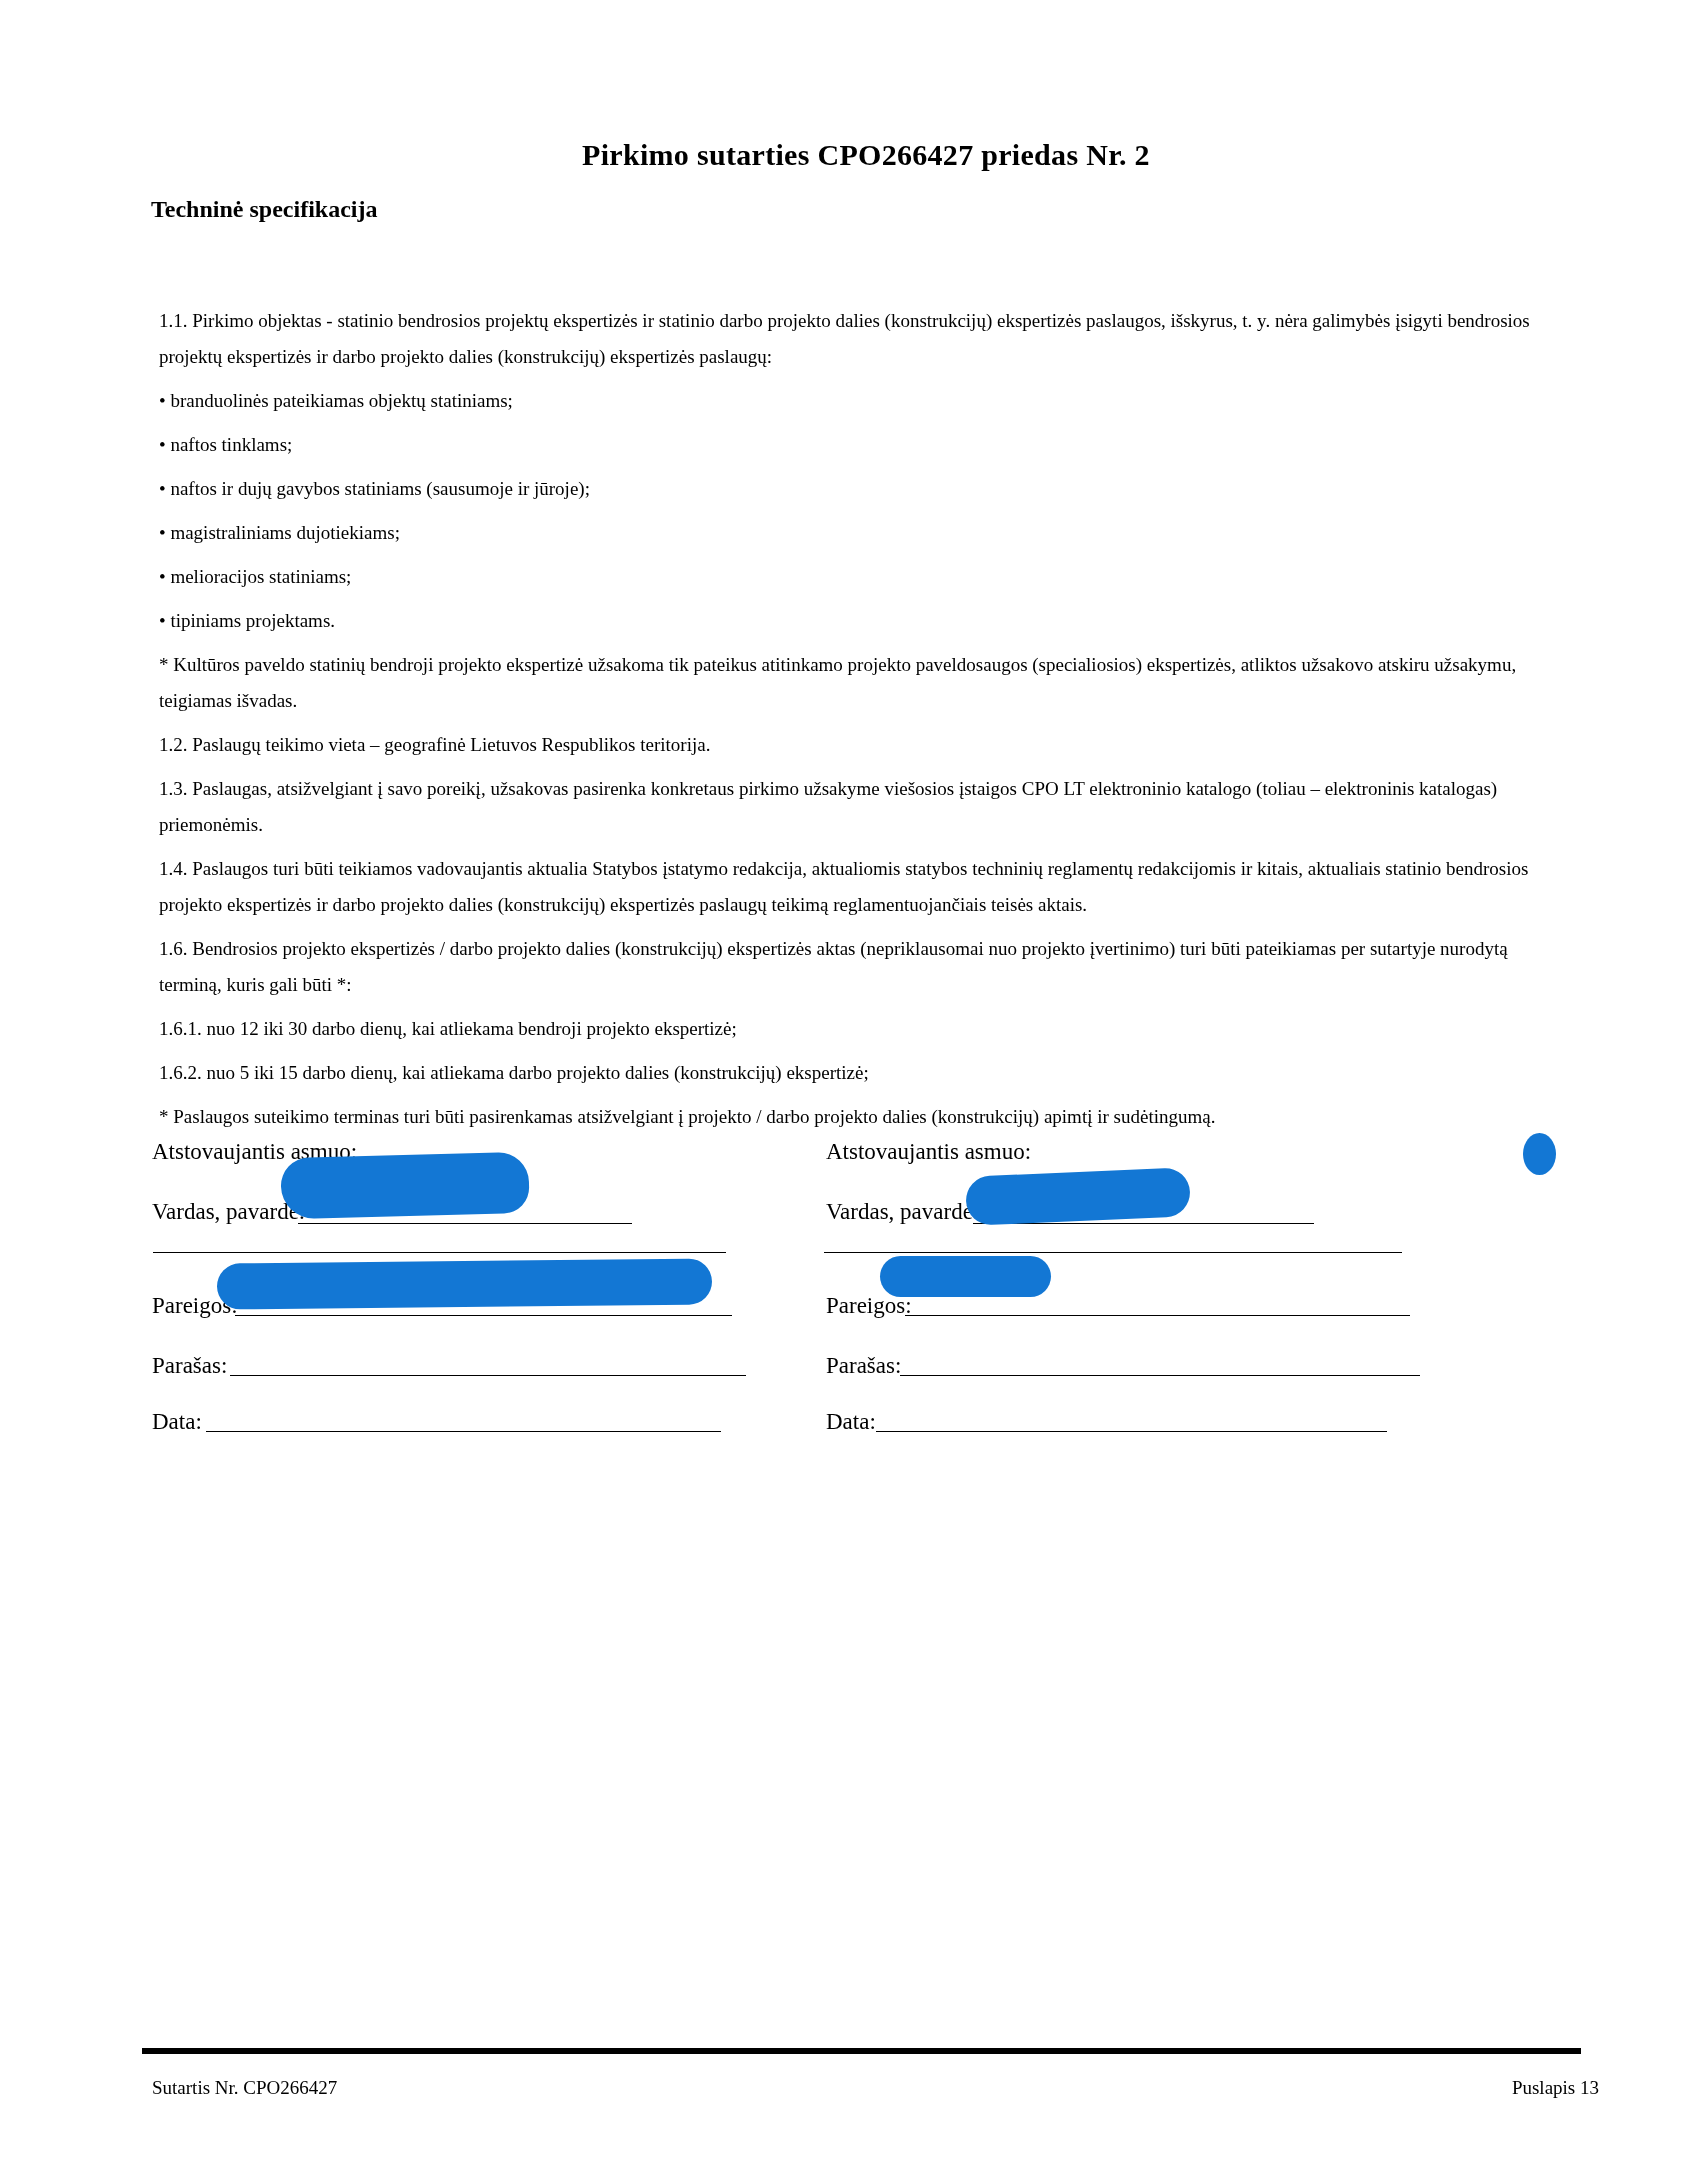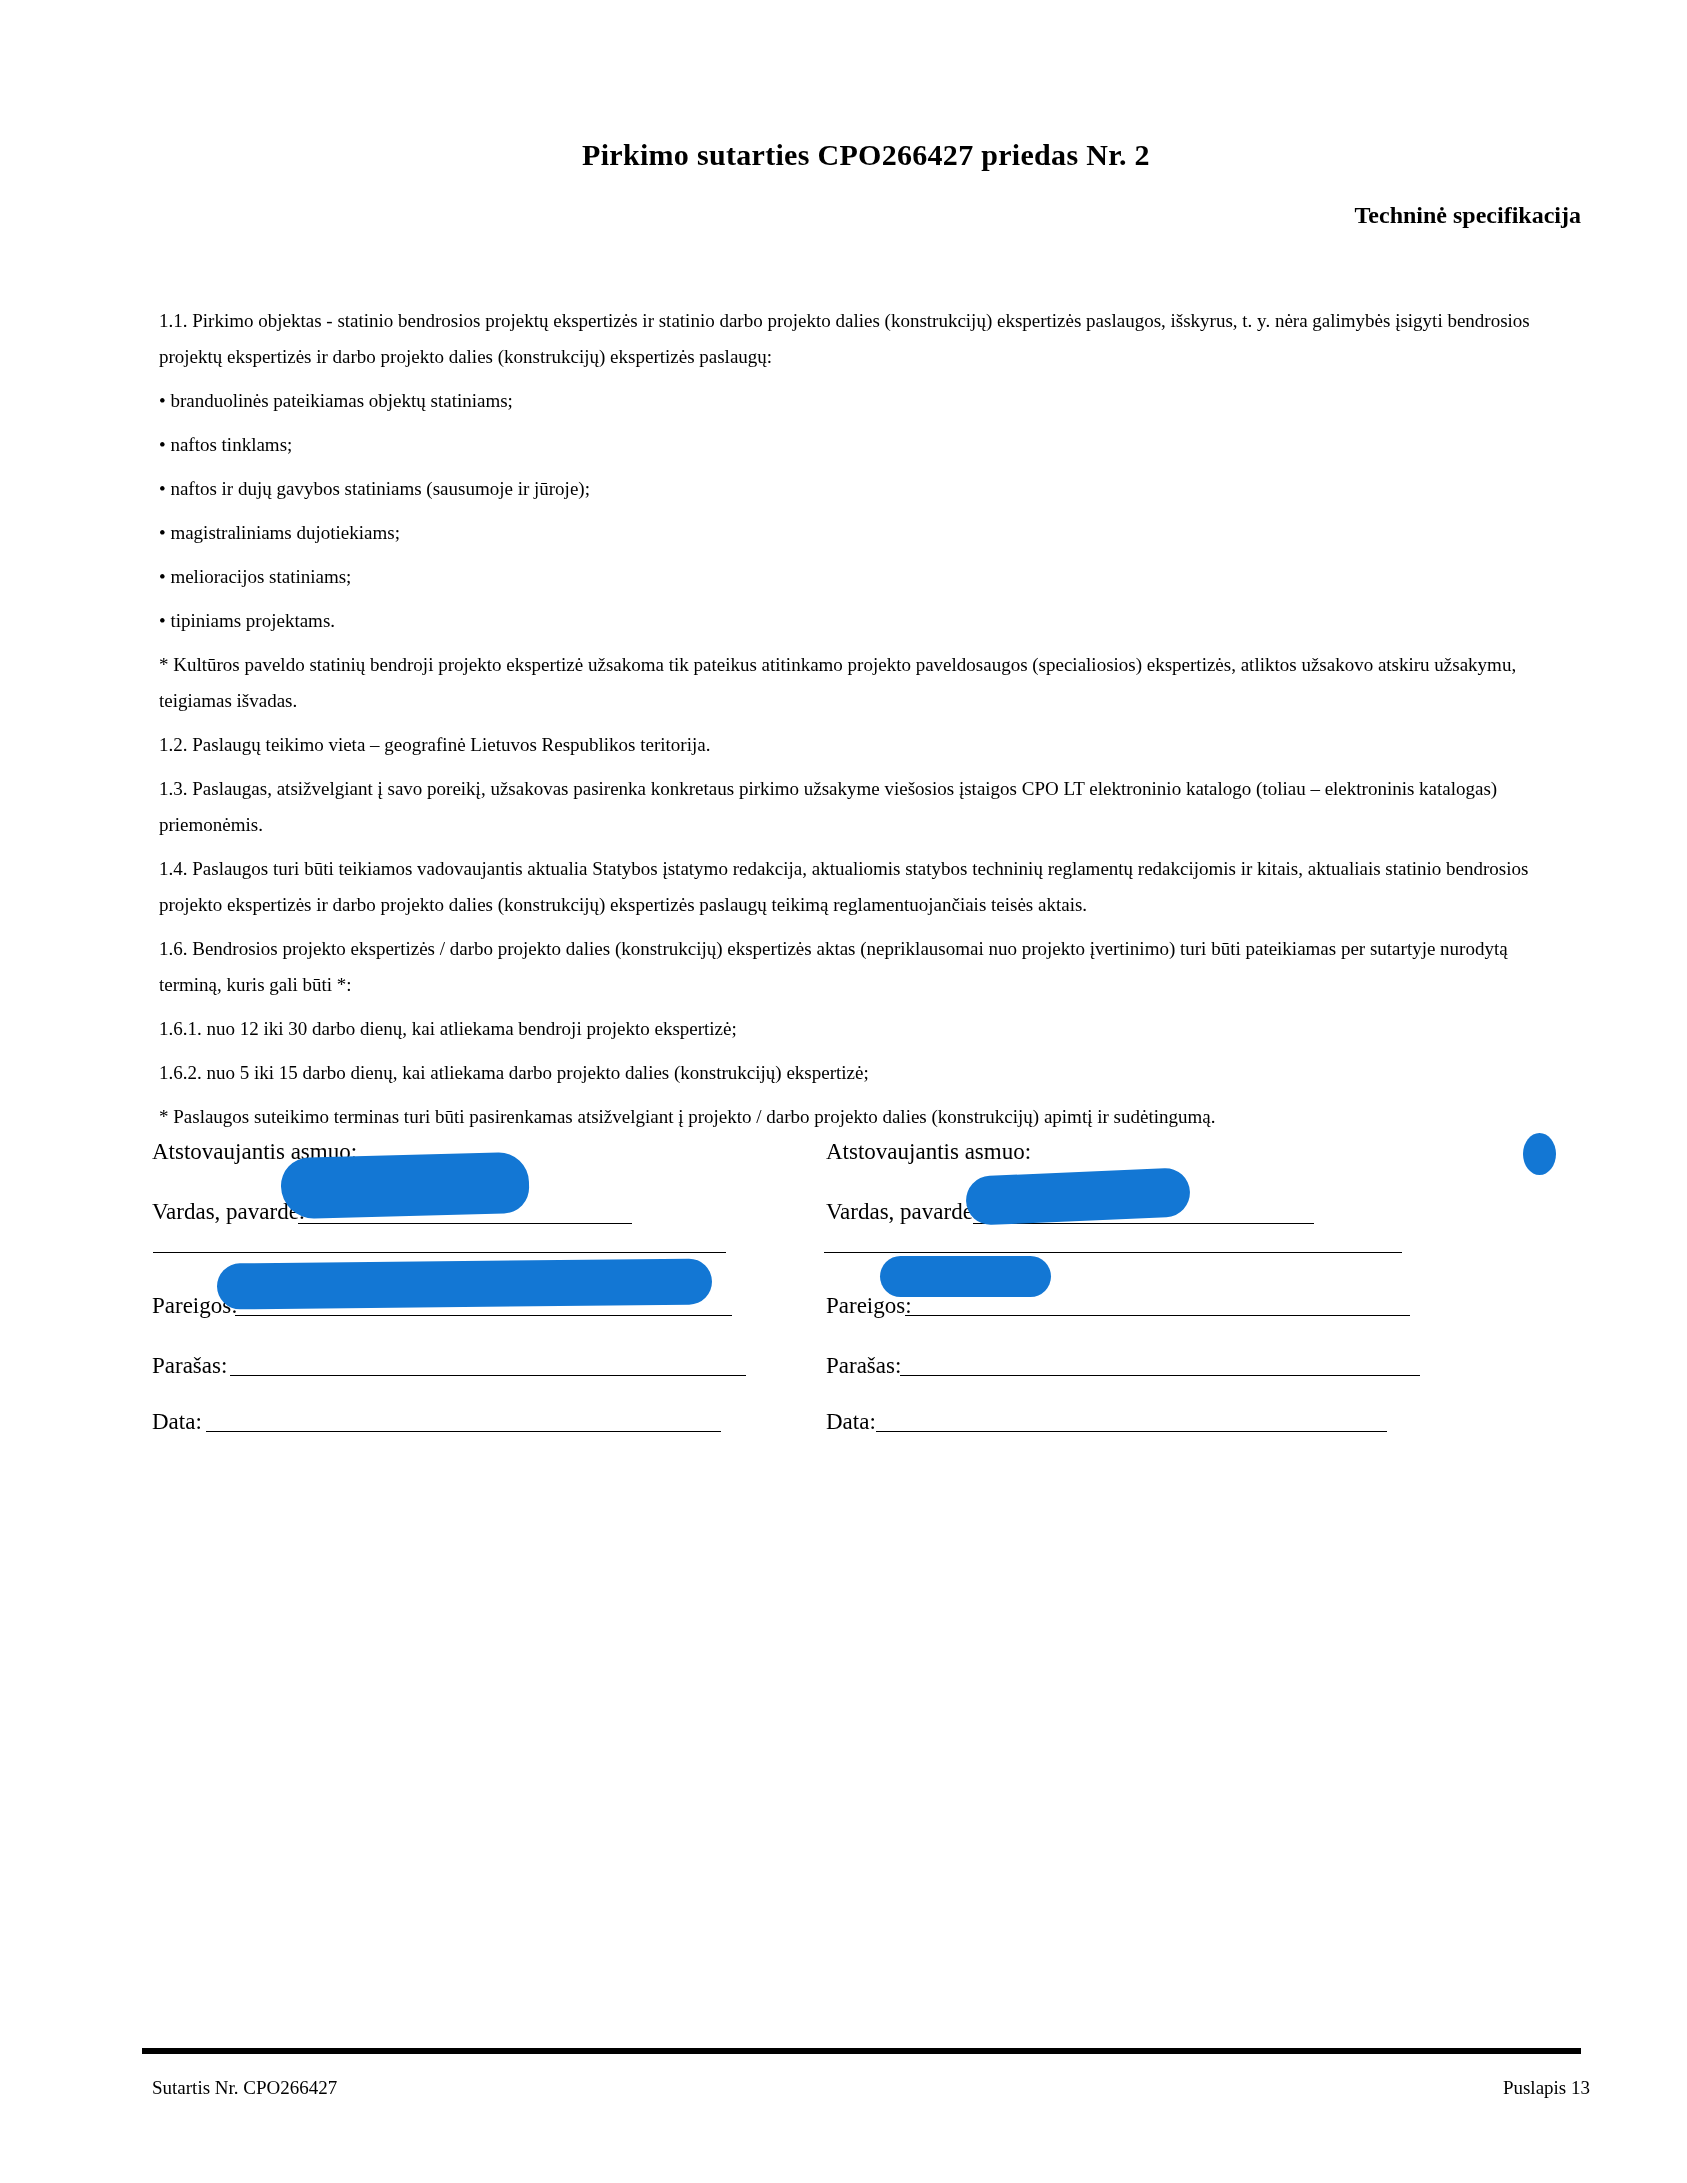--- a/index.html
+++ b/index.html
@@ -11,40 +11,40 @@
     color:#000000;
     overflow:hidden;
     padding-left:20px;
   }
   .doc-title{
     position:absolute;top:138px;left:151px;width:1430px;
     text-align:center;font-size:30px;font-weight:bold;
     letter-spacing:0.3px;
   }
   .doc-subtitle{
-    position:absolute;top:202px;left:151px;width:1430px;
-    text-align:right;font-size:24px;font-weight:bold;
+    position:absolute;top:196px;left:151px;width:1430px;
+    text-align:left;font-size:24px;font-weight:bold;
   }
   .content{
     position:absolute;top:295px;left:151px;width:1403px;
     font-size:19px;line-height:36px;text-align:left;
   }
   .content p{margin:8px;padding:0;}
   .sig-label{position:absolute;font-size:23px;white-space:nowrap;}
   .uline{position:absolute;height:0;border-top:1.3px solid #000;}
   .redaction{position:absolute;background:#1377d4;}
   .blob-left-name{left:281px;top:1155px;width:248px;height:61px;border-radius:32px 34px 29px 37px;transform:rotate(-1.5deg);}
   .blob-left-position{left:217px;top:1261px;width:495px;height:46px;border-radius:24px;transform:rotate(-0.6deg);}
   .blob-right-name{left:966px;top:1172px;width:224px;height:49px;border-radius:25px;transform:rotate(-2.5deg);}
   .blob-right-position{left:880px;top:1256px;width:171px;height:41px;border-radius:21px;}
   .blue-dot{left:1523px;top:1133px;width:33px;height:42px;border-radius:50%;}
   .footer-rule{position:absolute;left:142px;top:2048px;width:1439px;height:6px;background:#000;}
   .footer-text{position:absolute;top:2069px;font-size:19px;font-weight:normal;white-space:nowrap;margin-top:8px;}
   .footer-left{left:152px;}
-  .footer-right{right:117px;text-align:right;}
+  .footer-right{right:108px;text-align:right;}
 </style>
 </head>
 <body>
 
 <div class="page">
 
   <div class="doc-title">Pirkimo sutarties CPO266427 priedas Nr. 2</div>
   <div class="doc-subtitle">Techninė specifikacija</div>
 
   <div class="content">

